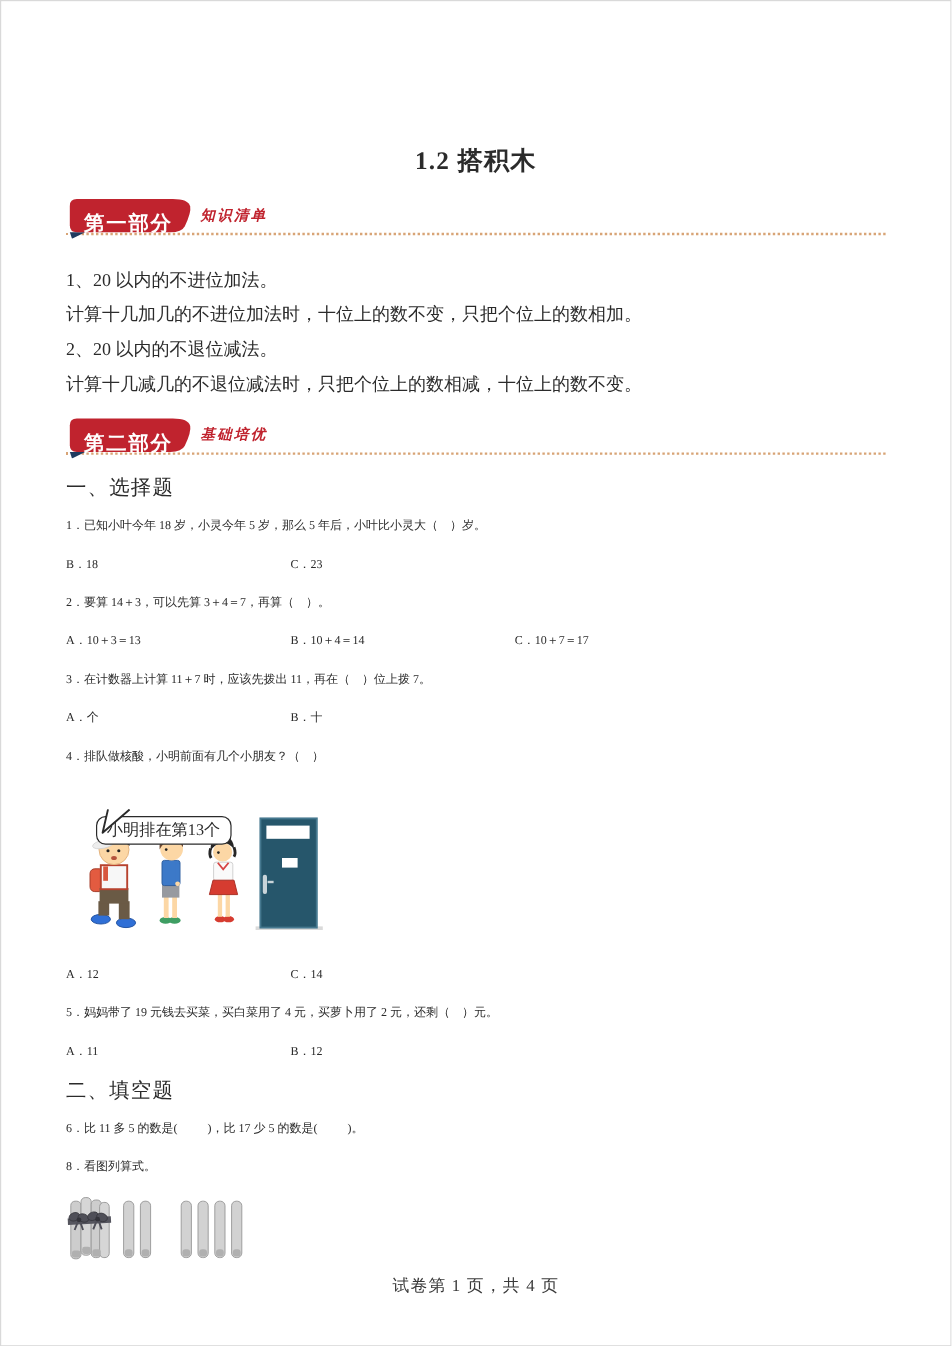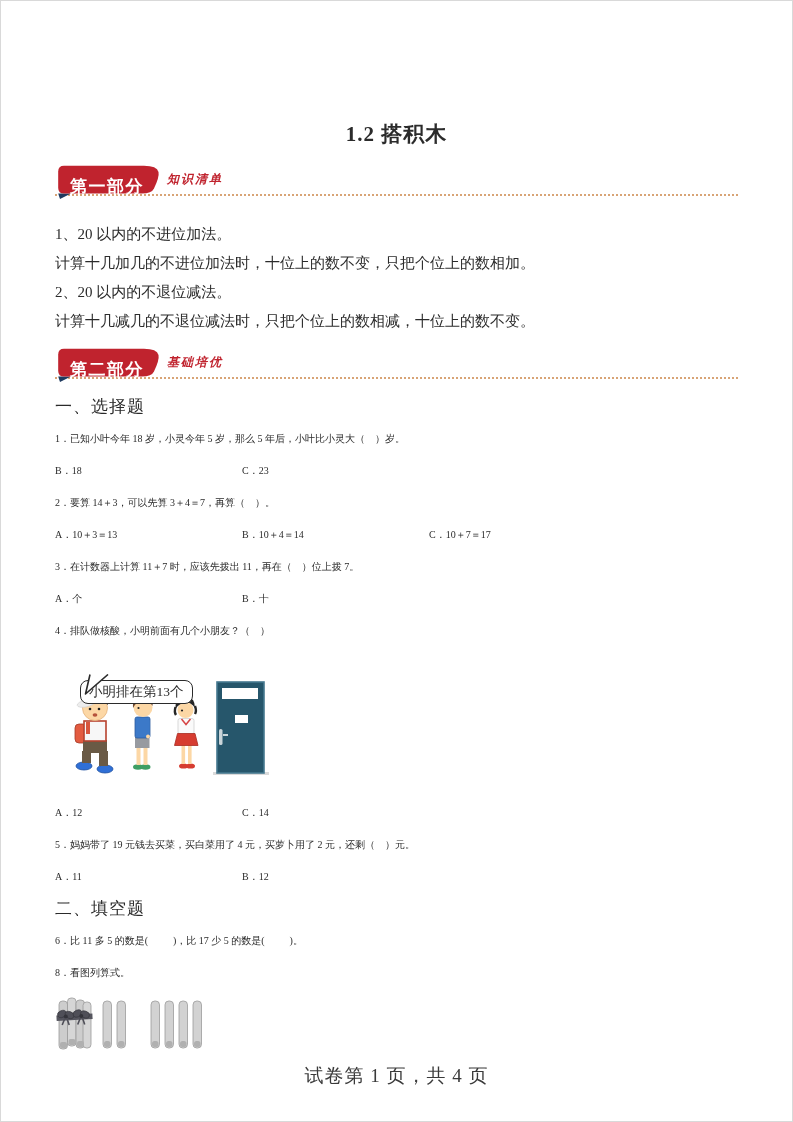--- a/index.html
+++ b/index.html
@@ -57,21 +57,21 @@
     background:#fff;border:1.6px solid #2b2b2b;border-radius:8px;
     padding:1px 8px;font-size:13.5px;line-height:20px;z-index:2;
     white-space:nowrap;
     margin-top:28px;
   }
   .bubble-tail{position:absolute;left:28px;top:27px;z-index:3;}
   .queue-svg{position:absolute;left:0;top:30px;z-index:1;}
   .sticks{margin-top:6px;height:60px;}
   .footer{
     position:absolute;left:0;right:0;top:1062px;
-    text-align:center;font-size:19px;color:#3a3a3a;letter-spacing:1px;
+    text-align:center;font-size:14px;color:#3a3a3a;letter-spacing:1px;
   }
 </style>
 </head>
 <body>
 
 <div class="page">
   <div class="content">
 
     <h1 class="title">1.2 搭积木</h1>
 

